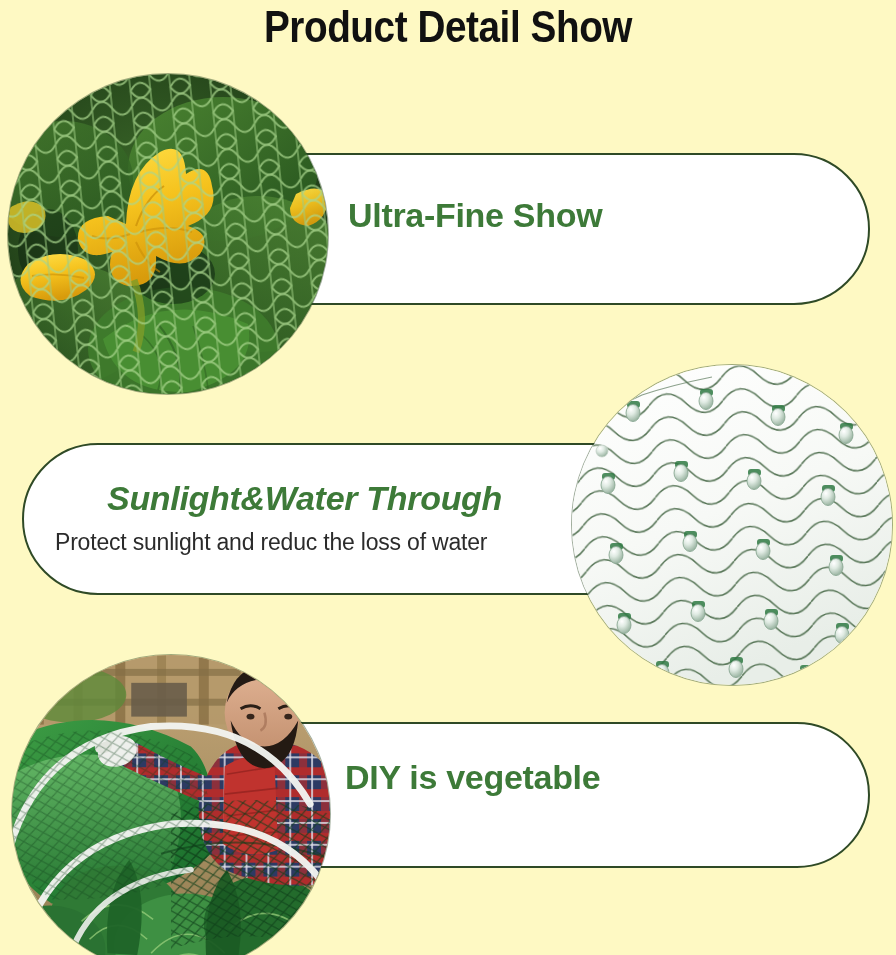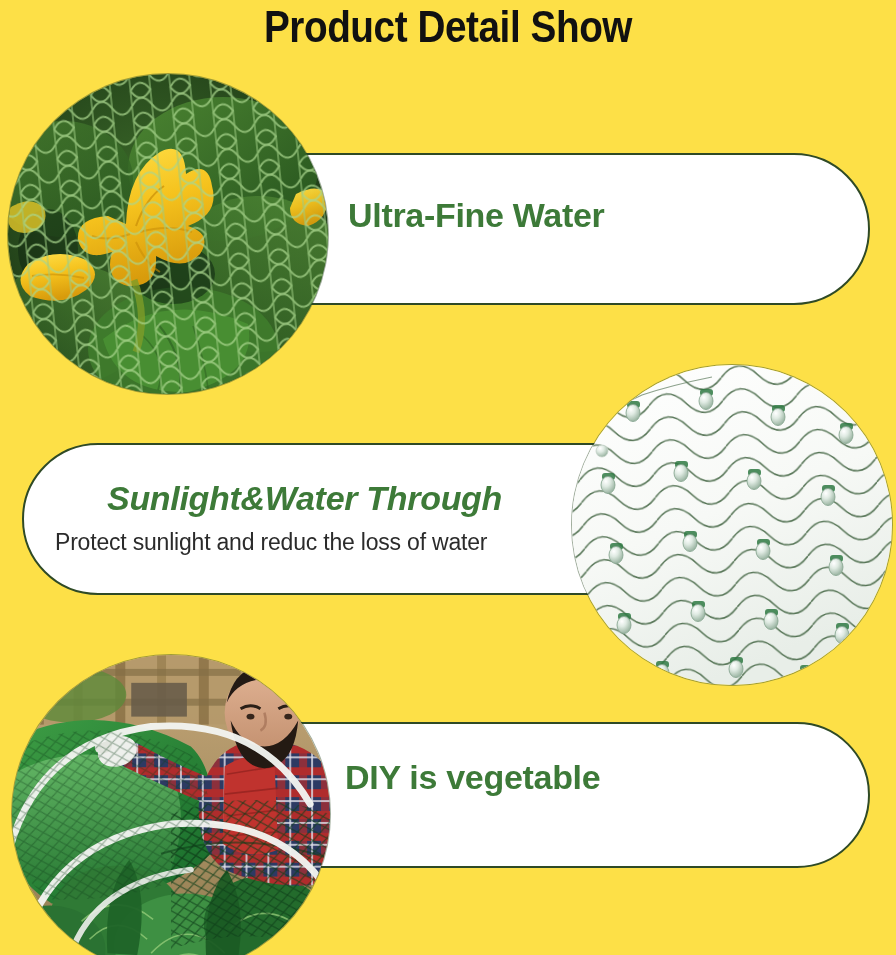--- a/index.html
+++ b/index.html
@@ -7,21 +7,21 @@
     padding: 0;
     background: #ffffff;
   }
   body {
     font-family: "Liberation Sans", sans-serif;
   }
   #page {
     position: relative;
     width: 896px;
     height: 955px;
-    background: #fde047;
+    background: #fef9c3;
     overflow: hidden;
   }
 
   
   #title {
     position: absolute;
     left: 0;
     top: 0px;
     width: 896px;
     text-align: center;
@@ -166,21 +166,21 @@
       <path d="M0 135 Q22 120 36 134 Q42 150 24 158 Q4 162 0 148Z" fill="#d9c028" opacity="0.85"></path>
 
       <path d="M126 206 Q140 244 128 278" stroke="#7e9c28" stroke-width="7" fill="none" opacity="0.8"></path>
 
       <rect width="320" height="320" fill="url(#netpat1)" opacity="0.85"></rect>
 
       <rect width="320" height="320" fill="none"></rect>
     </svg>
   </div>
 
-  <div class="pill-text pill-heading" id="pill1-heading">Ultra-Fine Water</div>
+  <div class="pill-text pill-heading" id="pill1-heading">Ultra-Fine Show</div>
 
   <div class="pill" id="pill2"></div>
 
   <div class="circle" id="circle2">
     <svg viewBox="0 0 320 320" preserveAspectRatio="xMidYMid slice">
       <defs>
         <linearGradient id="whitebg" x1="0" y1="0" x2="0.4" y2="1">
           <stop offset="0%" stop-color="#ffffff"></stop>
           <stop offset="55%" stop-color="#f7f9f6"></stop>
           <stop offset="100%" stop-color="#e8eee8"></stop>

